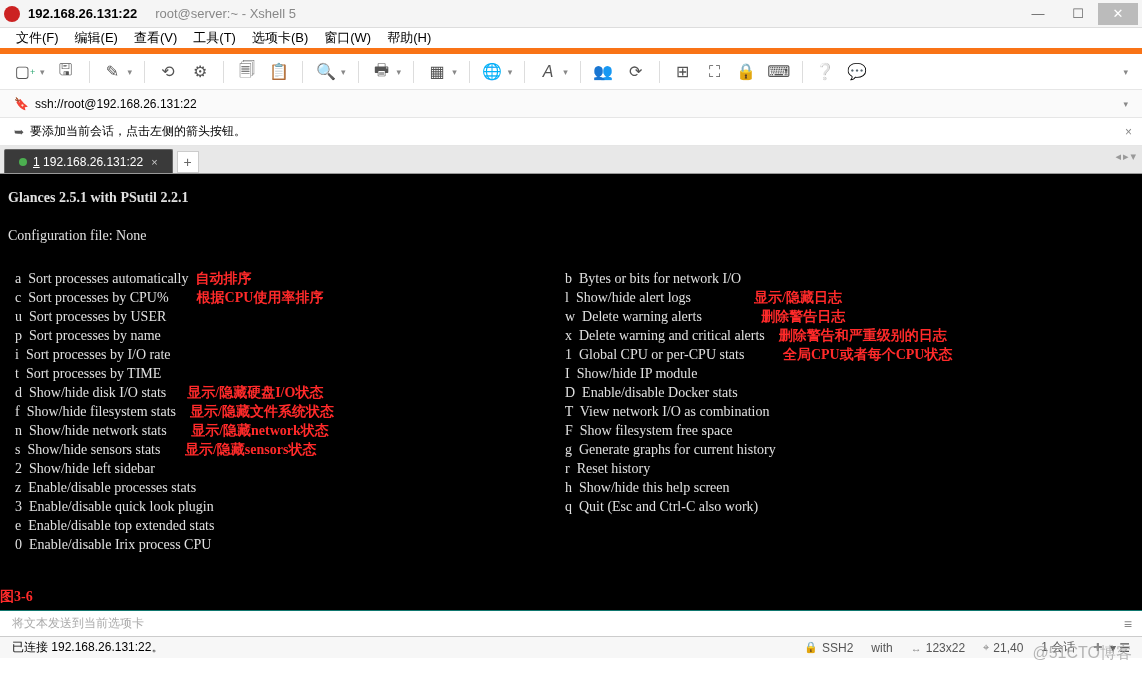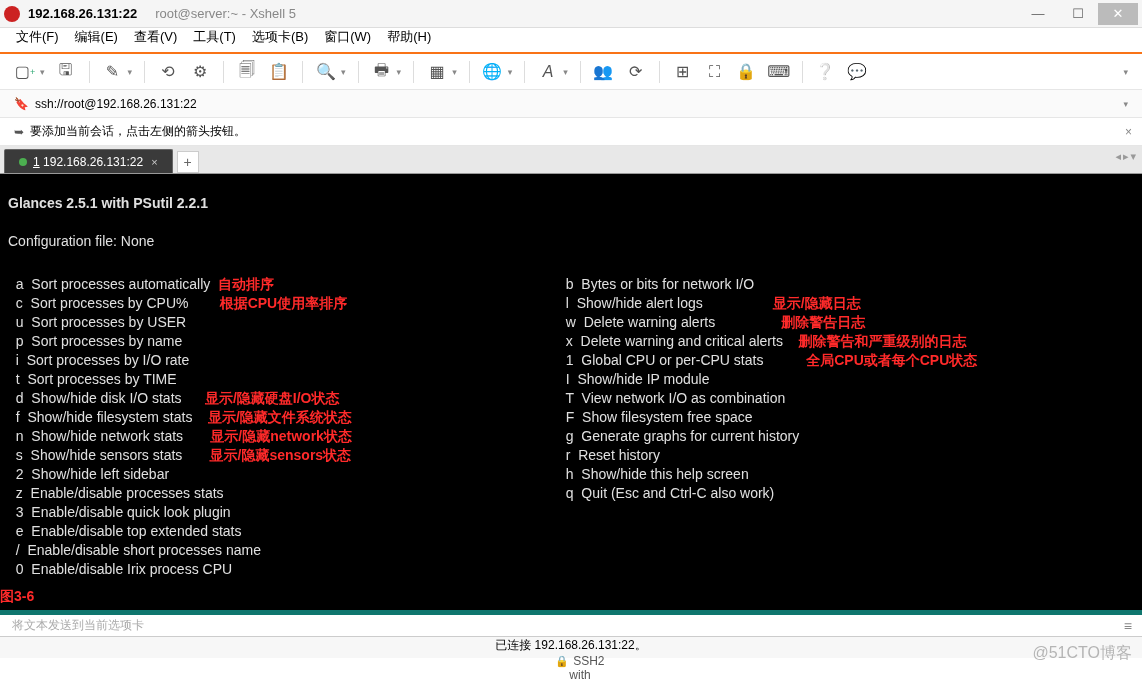--- a/index.html
+++ b/index.html
@@ -4,50 +4,50 @@
 <style>
 * { box-sizing: border-box; margin: 0; padding: 0; }
 body { font-family: "Microsoft YaHei", Arial, sans-serif; font-size: 12px; background: #fff; width: 1142px; height: 684px; overflow: hidden; position: relative; }
 .titlebar { height: 28px; background: #f5f5f5; display: flex; align-items: center; padding: 0 4px; border-bottom: 1px solid #ddd; }
 .titlebar .icon { width: 16px; height: 16px; background: #cc2222; border-radius: 50%; margin-right: 8px; }
 .titlebar .title1 { font-weight: bold; margin-right: 18px; font-size: 13px;}
 .titlebar .title2 { color: #888; font-size: 13px;}
 .titlebar .spacer { flex: 1; }
 .winbtn { width: 40px; height: 22px; display: flex; align-items: center; justify-content: center; color: #666; font-size: 13px;}
 .winbtn.close { background:#bbb; color:#fff; }
-.menubar { height: 26px; display: flex; align-items: flex-start; padding: 0 16px; gap: 16px; border-bottom: 2px solid #f97316; font-size: 13px; }
+.menubar { height: 26px; display: flex; align-items: center; padding: 0 16px; gap: 16px; border-bottom: 6px solid #f97316; font-size: 13px; }
 .menubar span { cursor: default; }
 .toolbar { height: 36px; display: flex; align-items: center; padding: 0 14px; gap: 10px; border-bottom: 1px solid #e6e6e6; }
 .tb-btn { width: 22px; height: 22px; display: flex; align-items: center; justify-content: center; color:#555; font-size:16px; }
 .tb-sep { width: 1px; height: 22px; background: #ddd; margin: 0 2px;}
 .dd { font-size:9px; color:#888; margin-left:-6px;}
 .addr { height: 28px; display: flex; align-items: center; padding: 0 14px; border-bottom: 1px solid #e6e6e6; background:#fafafa; font-size:12px;}
 .addr .aicon { margin-right:6px; color:#888;}
 .hint { height: 28px; display: flex; align-items: center; padding: 0 14px; border-bottom: 1px solid #e6e6e6; font-size:12px; position:relative;}
 .hint .arrow { margin-right:6px; color:#555;}
 .hint .x { position:absolute; right:10px; color:#888;}
 .tabbar { height: 28px; background: #e8e8e8; display: flex; align-items: flex-end; padding-left: 4px; border-bottom: 1px solid #999; position:relative;}
 .tab { height: 24px; padding: 0 14px; display:flex; align-items:center; background:#3a3a3a; color:#fff; font-size:12px; border:1px solid #666; border-bottom:none; border-radius: 2px 2px 0 0; position:relative;}
 .tab .dot { width:8px; height:8px; background:#4caf50; border-radius:50%; margin-right:6px;}
 .tab .tx { margin-left:8px; color:#ccc; font-size:11px;}
 .tab u { text-decoration: underline;}
 .addtab { width:22px; height:22px; margin-left:4px; display:flex;align-items:center;justify-content:center; background:#fff; border:1px solid #ccc; font-size:14px; color:#666;}
 .tabnav { position:absolute; right:6px; top:4px; display:flex; gap:2px; color:#999; font-size:11px;}
-.terminal { background:#000; color:#e0e0e0; font-family: Liberation Sans, sans-serif; font-size: 14px; line-height: 19px; padding: 20px 8px; height: 436px; overflow:hidden; position:relative;}
+.terminal { background:#000; color:#e0e0e0; font-family: Liberation Serif, serif; font-size: 14px; line-height: 19px; padding: 14px 8px; height: 436px; overflow:hidden; position:relative;}
 .terminal .row { white-space: pre; }
 .cols { display:flex; margin-top:24px;}
 .col { display:flex; flex-direction:column; }
 .col.left { width: 550px; }
 .col.right { }
 .hl { color:#e0e0e0;}
 .ann { color:#ff2a2a; font-weight:bold; }
 .fig { position:absolute; left:0; bottom:4px; color:#ff2a2a; font-weight:bold; font-size:14px;}
-.sendbar { height: 26px; border-top:5px solid #0f766e; display:flex; align-items:center; padding:8px 12px; font-size:12px; color:#aaa; position:relative;}
+.sendbar { height: 26px; border-top:1px solid #0f766e; display:flex; align-items:center; padding:8px 12px; font-size:12px; color:#aaa; position:relative;}
 .sendbar .sx { position:absolute; right:10px; color:#888; font-size:14px;}
-.status { height: 22px; border-top:1px solid #ccc; display:flex; align-items:center; padding:0 12px; font-size:12px; background:#f7f7f7;flex-direction:column;}
+.status { height: 22px; border-top:1px solid #ccc; display:flex; align-items:center; padding:0 12px; font-size:12px; background:#f7f7f7;}
 .status .sp { flex:1;}
 .status .seg { margin-left:18px; display:flex; align-items:center; gap:4px; color:#555;}
 .status .ico { font-size:11px; color:#888;}
 .watermark { position:absolute; right:10px; bottom:20px; color:#999; font-size:16px; opacity:0.7;}
 </style>
 </head>
 <body>
 
 <div class="titlebar">
   <div class="icon"></div>
@@ -154,30 +154,30 @@
         <div class="row"><span class="hl">  i  Sort processes by I/O rate    </span></div>
         <div class="row"><span class="hl">  t  Sort processes by TIME        </span></div>
         <div class="row"><span class="hl">  d  Show/hide disk I/O stats      </span><span class="ann">显示/隐藏硬盘I/O状态</span></div>
         <div class="row"><span class="hl">  f  Show/hide filesystem stats    </span><span class="ann">显示/隐藏文件系统状态</span></div>
         <div class="row"><span class="hl">  n  Show/hide network stats       </span><span class="ann">显示/隐藏network状态</span></div>
         <div class="row"><span class="hl">  s  Show/hide sensors stats       </span><span class="ann">显示/隐藏sensors状态</span></div>
         <div class="row"><span class="hl">  2  Show/hide left sidebar        </span></div>
         <div class="row"><span class="hl">  z  Enable/disable processes stats</span></div>
         <div class="row"><span class="hl">  3  Enable/disable quick look plugin</span></div>
         <div class="row"><span class="hl">  e  Enable/disable top extended stats</span></div>
-        <div class="row"><span class="hl">  /  Enable/disable short processes name</span></div>
         <div class="row"><span class="hl">  0  Enable/disable Irix process CPU</span></div>
       </div>
     <div class="col right" id="col-right">
         <div class="row"><span class="hl">  b  Bytes or bits for network I/O         </span></div>
         <div class="row"><span class="hl">  l  Show/hide alert logs                  </span><span class="ann">显示/隐藏日志</span></div>
         <div class="row"><span class="hl">  w  Delete warning alerts                 </span><span class="ann">删除警告日志</span></div>
         <div class="row"><span class="hl">  x  Delete warning and critical alerts    </span><span class="ann">删除警告和严重级别的日志</span></div>
         <div class="row"><span class="hl">  1  Global CPU or per-CPU stats           </span><span class="ann">全局CPU或者每个CPU状态</span></div>
         <div class="row"><span class="hl">  I  Show/hide IP module                   </span></div>
+        <div class="row"><span class="hl">  D  Enable/disable Docker stats           </span></div>
         <div class="row"><span class="hl">  T  View network I/O as combination       </span></div>
         <div class="row"><span class="hl">  F  Show filesystem free space            </span></div>
         <div class="row"><span class="hl">  g  Generate graphs for current history   </span></div>
         <div class="row"><span class="hl">  r  Reset history                         </span></div>
         <div class="row"><span class="hl">  h  Show/hide this help screen            </span></div>
         <div class="row"><span class="hl">  q  Quit (Esc and Ctrl-C also work)       </span></div>
       </div>
   </div>
   <div class="fig">图3-6</div>
 </div>

